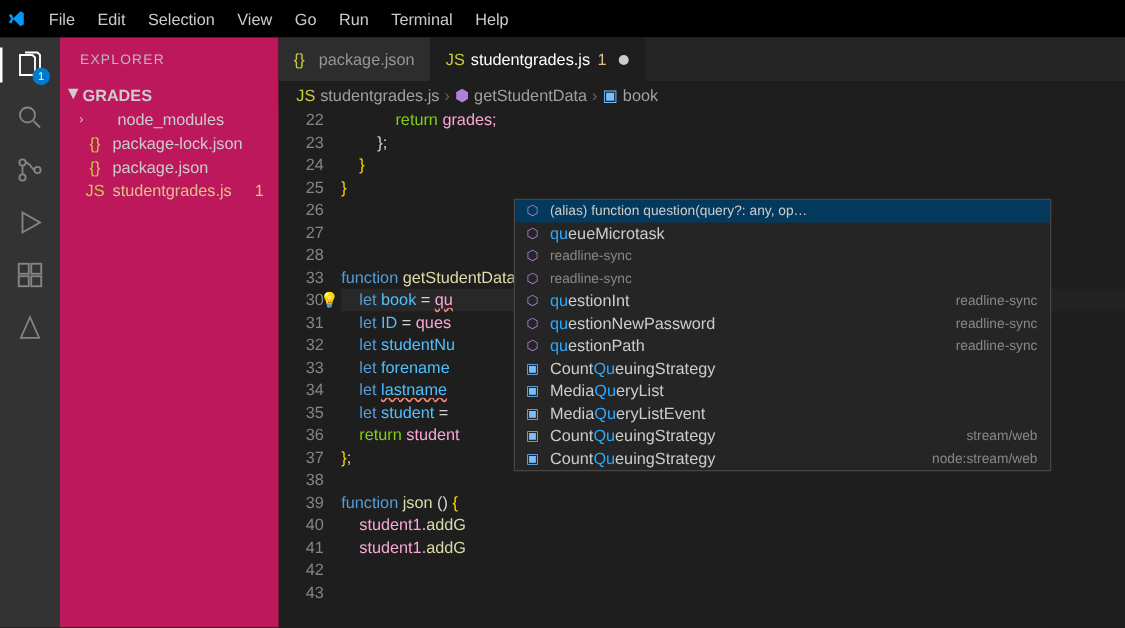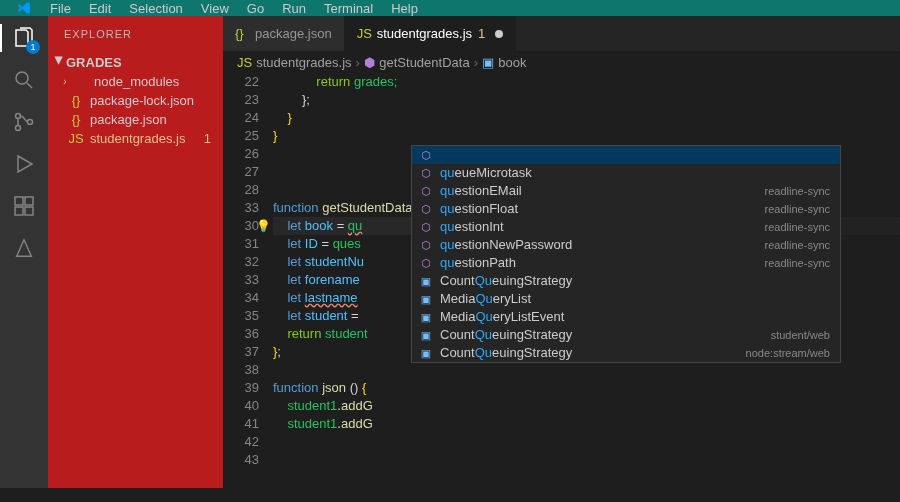--- a/index.html
+++ b/index.html
@@ -1,27 +1,27 @@
 <!DOCTYPE html>
 <html><head>
 <meta charset="utf-8">
 <style>
 *{margin:0;padding:0;box-sizing:border-box;font-family:'Segoe UI',Arial,sans-serif;font-size:13px}
 body{background:#1e1e1e;color:#cccccc;width:900px;height:502px;overflow:hidden;position:relative}
-.titlebar{height:16px;background:#0f766e;display:flex;align-items:center;padding:0 16px}
+.titlebar{height:30px;background:#000000;display:flex;align-items:center;padding:0 5px}
 .vscode-logo{width:16px;height:16px;margin-right:10px}
 .menubar{display:flex;gap:2px}
 .menu-item{padding:4px 8px;color:#cccccc;cursor:pointer}
 .main{display:flex;height:472px}
 .activitybar{width:48px;background:#333333;display:flex;flex-direction:column;align-items:center;padding-top:8px;gap:14px}
 .activity-icon{width:28px;height:28px;display:flex;align-items:center;justify-content:center;color:#858585;cursor:pointer;position:relative}
 .activity-icon.active{color:#ffffff}
 .activity-icon.active::before{content:'';position:absolute;left:-10px;top:0;bottom:0;width:2px;background:#ffffff}
 .activity-badge{position:absolute;bottom:-2px;right:-2px;background:#007acc;color:#fff;font-size:9px;width:14px;height:14px;border-radius:50%;display:flex;align-items:center;justify-content:center}
-.sidebar{width:175px;background:#b91c1c;display:flex;flex-direction:column}
+.sidebar{width:175px;background:#be185d;display:flex;flex-direction:column}
 .sidebar-header{height:35px;display:flex;align-items:center;padding:0 16px;color:#bbbbbb;font-size:11px;letter-spacing:1px}
 .sidebar-section{padding:2px 0}
 .section-title{display:flex;align-items:flex-start;padding:2px 4px;font-size:11px;font-weight:bold;color:#cccccc;cursor:pointer}
 .chev{width:14px;text-align:center;transform:rotate(90deg);font-size:10px}
 .tree-item{display:flex;align-items:center;padding:2px 8px 2px 20px;cursor:pointer;color:#cccccc}
 .tree-item.active{color:#e2c08d}
 .tree-icon{width:16px;margin-right:6px;text-align:center}
 .folder-icon{color:#cccccc}
 .json-icon{color:#cbcb41}
 .js-icon{color:#cbcb41}
@@ -36,21 +36,21 @@
 .bc-icon{color:#cbcb41}
 .bc-sep{color:#666}
 .bc-method{color:#b180d7}
 .code-area{flex:1;display:flex;position:relative;font-family:Consolas,'Courier New',monospace;font-size:13px;line-height:18px}
 .gutter{width:50px;text-align:right;color:#858585;padding-right:14px;user-select:none}
 .code{flex:1;position:relative}
 .line{height:18px;white-space:pre}
 .line.hl{background:#282828}
 .kw{color:#569cd6}
 .fn{color:#dcdcaa}
-.var{color:#22c55e}
+.var{color:#f9a8d4}
 .var2{color:#4fc1ff}
 .punct{color:#d4d4d4}
 .brace{color:#ffd700}
 .return{color:#84cc16}
 .bulb{position:absolute;left:-17px;color:#ffcc00;font-size:12px}
 .wavy{text-decoration:underline wavy #f48771}
 .suggest{position:absolute;left:138px;top:72px;width:430px;background:#252526;border:1px solid #454545;z-index:10;font-family:Consolas,monospace;font-size:13px}
 .suggest-row{display:flex;align-items:center;padding:1px 6px;height:18px;cursor:pointer}
 .suggest-row.sel{background:#04395e}
 .sug-icon{width:16px;margin-right:6px;font-size:11px;text-align:center}
@@ -223,34 +223,33 @@
           <div class="line"><span>    </span><span class="return">return</span><span> </span><span class="var">student</span></div>
           <div class="line"><span class="brace">}</span><span class="punct">;</span></div>
           <div class="line"></div>
           <div class="line"><span class="kw">function</span><span> </span><span class="fn">json</span><span class="punct"> () </span><span class="brace">{</span></div>
           <div class="line"><span>    </span><span class="var">student1</span><span class="punct">.</span><span class="fn">addG</span></div>
           <div class="line"><span>    </span><span class="var">student1</span><span class="punct">.</span><span class="fn">addG</span></div>
           <div class="line"></div>
           <div class="suggest">
             <div class="suggest-row sel">
               <span class="sug-icon sug-fn">⬡</span>
+              <span class="sug-detail">(alias) function question(query?: any, op…</span>
             </div>
             <div class="suggest-row">
               <span class="sug-icon sug-fn">⬡</span>
               <span class="sug-label"><span class="hl-match">qu</span>eueMicrotask</span>
               <span class="sug-detail"></span>
             </div>
             <div class="suggest-row">
               <span class="sug-icon sug-fn">⬡</span>
-              <span class="sug-label"><span class="hl-match">qu</span>estionEMail</span>
-              <span class="sug-detail">readline-sync</span>
-            </div>
-            <div class="suggest-row">
-              <span class="sug-icon sug-fn">⬡</span>
-              <span class="sug-label"><span class="hl-match">qu</span>estionFloat</span>
+              <span class="sug-detail">readline-sync</span>
+            </div>
+            <div class="suggest-row">
+              <span class="sug-icon sug-fn">⬡</span>
               <span class="sug-detail">readline-sync</span>
             </div>
             <div class="suggest-row">
               <span class="sug-icon sug-fn">⬡</span>
               <span class="sug-label"><span class="hl-match">qu</span>estionInt</span>
               <span class="sug-detail">readline-sync</span>
             </div>
             <div class="suggest-row">
               <span class="sug-icon sug-fn">⬡</span>
               <span class="sug-label"><span class="hl-match">qu</span>estionNewPassword</span>
@@ -272,21 +271,21 @@
               <span class="sug-detail"></span>
             </div>
             <div class="suggest-row">
               <span class="sug-icon sug-var">▣</span>
               <span class="sug-label">Media<span class="hl-match">Qu</span>eryListEvent</span>
               <span class="sug-detail"></span>
             </div>
             <div class="suggest-row">
               <span class="sug-icon sug-var">▣</span>
               <span class="sug-label">Count<span class="hl-match">Qu</span>euingStrategy</span>
-              <span class="sug-detail">student/web</span>
+              <span class="sug-detail">stream/web</span>
             </div>
             <div class="suggest-row">
               <span class="sug-icon sug-var">▣</span>
               <span class="sug-label">Count<span class="hl-match">Qu</span>euingStrategy</span>
               <span class="sug-detail">node:stream/web</span>
             </div>
           </div>
         </div>
     </div>
     <div class="minimap"></div>

